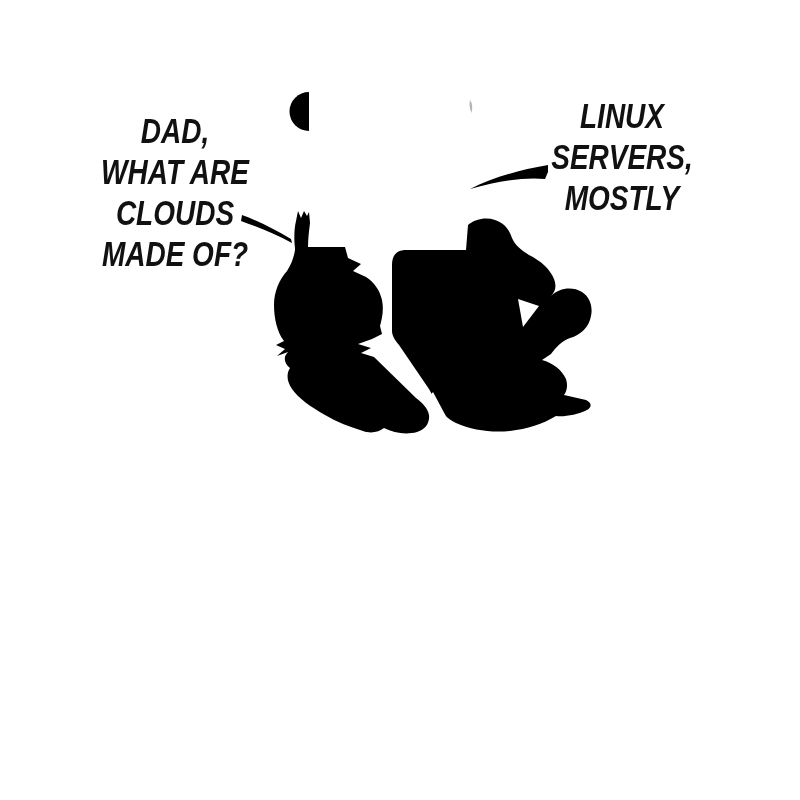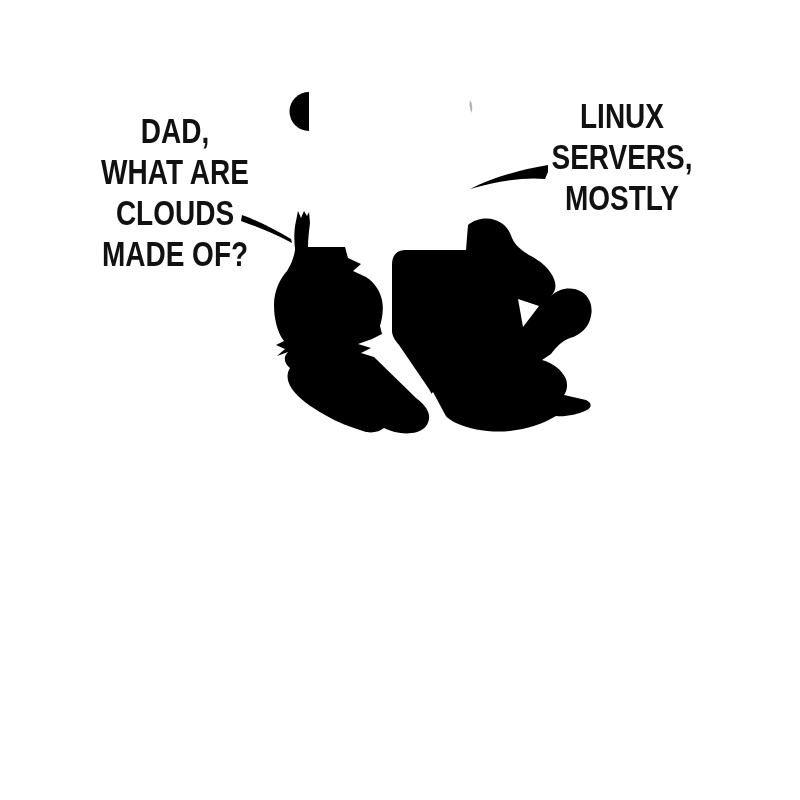--- a/index.html
+++ b/index.html
@@ -7,21 +7,21 @@
     --bg:#ffffff;
     --text:#111111;
     --faint:#9a9a9a;
   }
   html,body{margin:0;padding:0;}
   body{
     width:800px;height:800px;background:var(--bg);
     font-family:"Liberation Sans", sans-serif;
     position:relative;overflow:hidden;
   }
-  .canvas{position:absolute;left:0;top:0;width:800px;height:800px;}
+  .canvas{position:absolute;left:0;top:0;width:800px;height:800px;font-style:italic;}
   svg{position:absolute;left:0;top:0;}
   .ink{fill:var(--ink);stroke:none;}
   .cutout{fill:var(--bg);stroke:none;}
   .sliver{fill:var(--faint);stroke:none;opacity:.75;}
   .speech{
     position:absolute;
     font-weight:700;
     font-size:35px;
     line-height:41px;
     color:var(--text);

